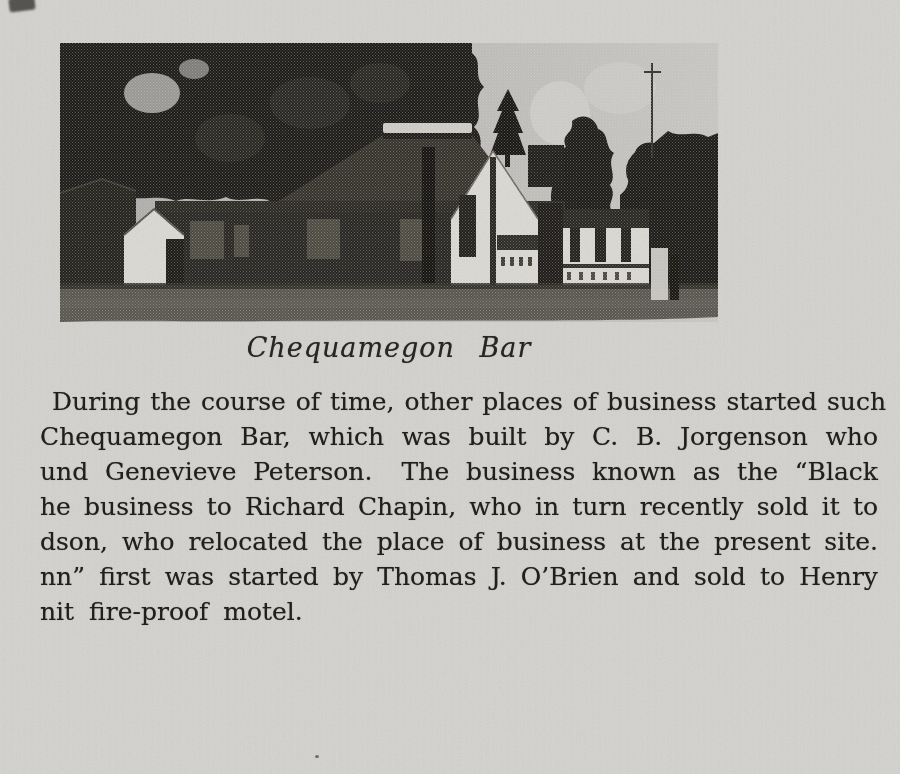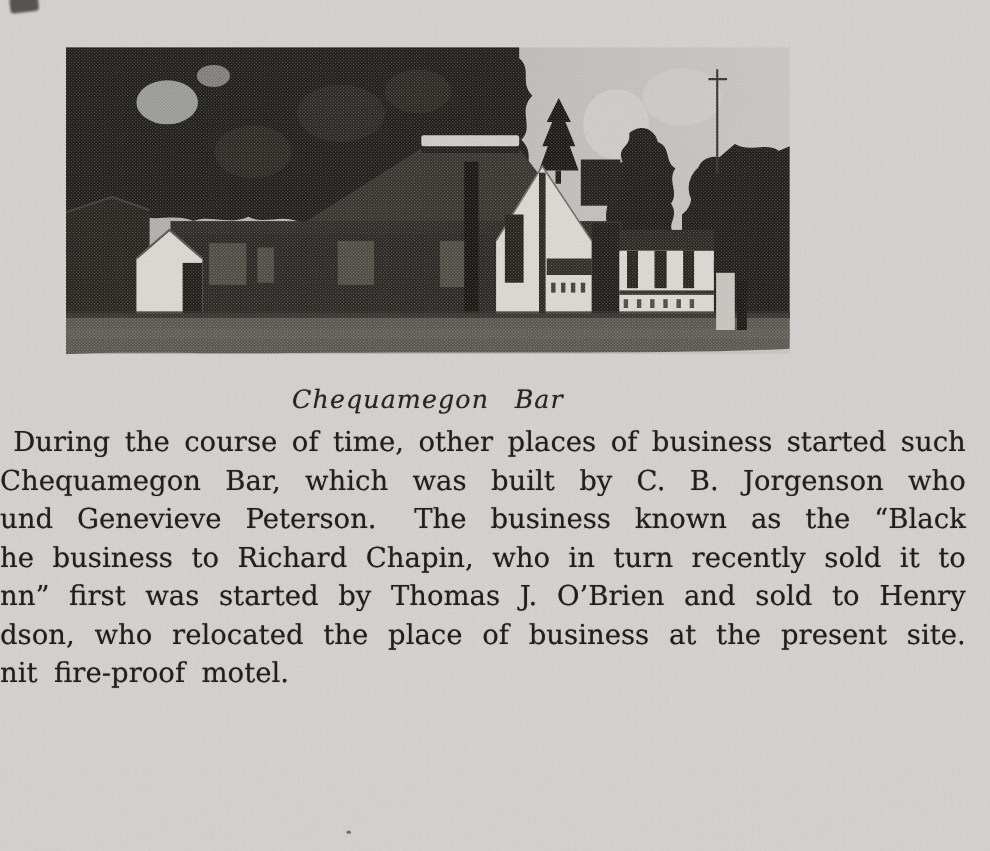--- a/index.html
+++ b/index.html
@@ -21,32 +21,31 @@
     position:absolute;left:9px;top:-3px;width:26px;height:14px;
     background:#403e3a;transform:rotate(-7deg);border-radius:3px;
     filter:blur(1px);opacity:.85;
   }
   .photo-frame{
     position:absolute;left:60px;top:43px;width:658px;height:279px;
   }
   .photo-frame svg{display:block;width:658px;height:279px;}
   .caption{
     position:absolute;left:60px;top:331px;width:658px;
-    text-align:center;font-style:italic;font-size:23px;line-height:34px;
+    text-align:center;font-style:italic;font-size:27px;line-height:34px;
     word-spacing:15px;letter-spacing:1px;color:#262420;
     text-shadow:0 0 .8px rgba(30,28,24,.55);
-    margin-top:16px;
   }
   .body-text{
     position:absolute;left:0;top:384px;width:878px;
     font-size:25px;line-height:35px;word-spacing:2px;
     text-shadow:0 0 .8px rgba(28,26,22,.55);
   }
   .line{
-    text-align:justify;text-align-last:justify;height:35px;white-space:nowrap;
+    text-align:justify;text-align-last:justify;height:35px;white-space:nowrap;margin-left:40px;
   }
   .line:nth-child(1){padding-left:12px;}
   .line:nth-child(2){padding-left:0;}
   .line:last-child{text-align-last:left;word-spacing:7px;white-space:normal;}
   .ink-dot{
     position:absolute;left:315px;top:755px;width:4px;height:3px;
     background:#55534e;border-radius:50%;opacity:.8;
   }
   .grain{position:absolute;left:0;top:0;pointer-events:none;z-index:5;}
 </style>
@@ -172,22 +171,22 @@
     </svg>
   </div>
 
   <div class="caption">Chequamegon Bar</div>
 
   <div class="body-text">
     <div class="line">During the course of time, other places of business started such</div>
     <div class="line">Chequamegon Bar, which was built by C. B. Jorgenson who</div>
     <div class="line">und Genevieve Peterson.  The business known as the “Black</div>
     <div class="line">he business to Richard Chapin, who in turn recently sold it to</div>
+    <div class="line">dson, who relocated the place of business at the present site.</div>
     <div class="line">nn” first was started by Thomas J. O’Brien and sold to Henry</div>
-    <div class="line">dson, who relocated the place of business at the present site.</div>
     <div class="line">nit fire-proof motel.</div>
   </div>
 
   <div class="ink-dot"></div>
 
   <svg class="grain" width="900" height="774">
     <filter id="pg">
       <feTurbulence type="fractalNoise" baseFrequency="0.55" numOctaves="2" seed="7"></feTurbulence>
       <feColorMatrix type="matrix" values="0 0 0 0 0.15  0 0 0 0 0.14  0 0 0 0 0.12  0 0 0 0.5 0"></feColorMatrix>
     </filter>

